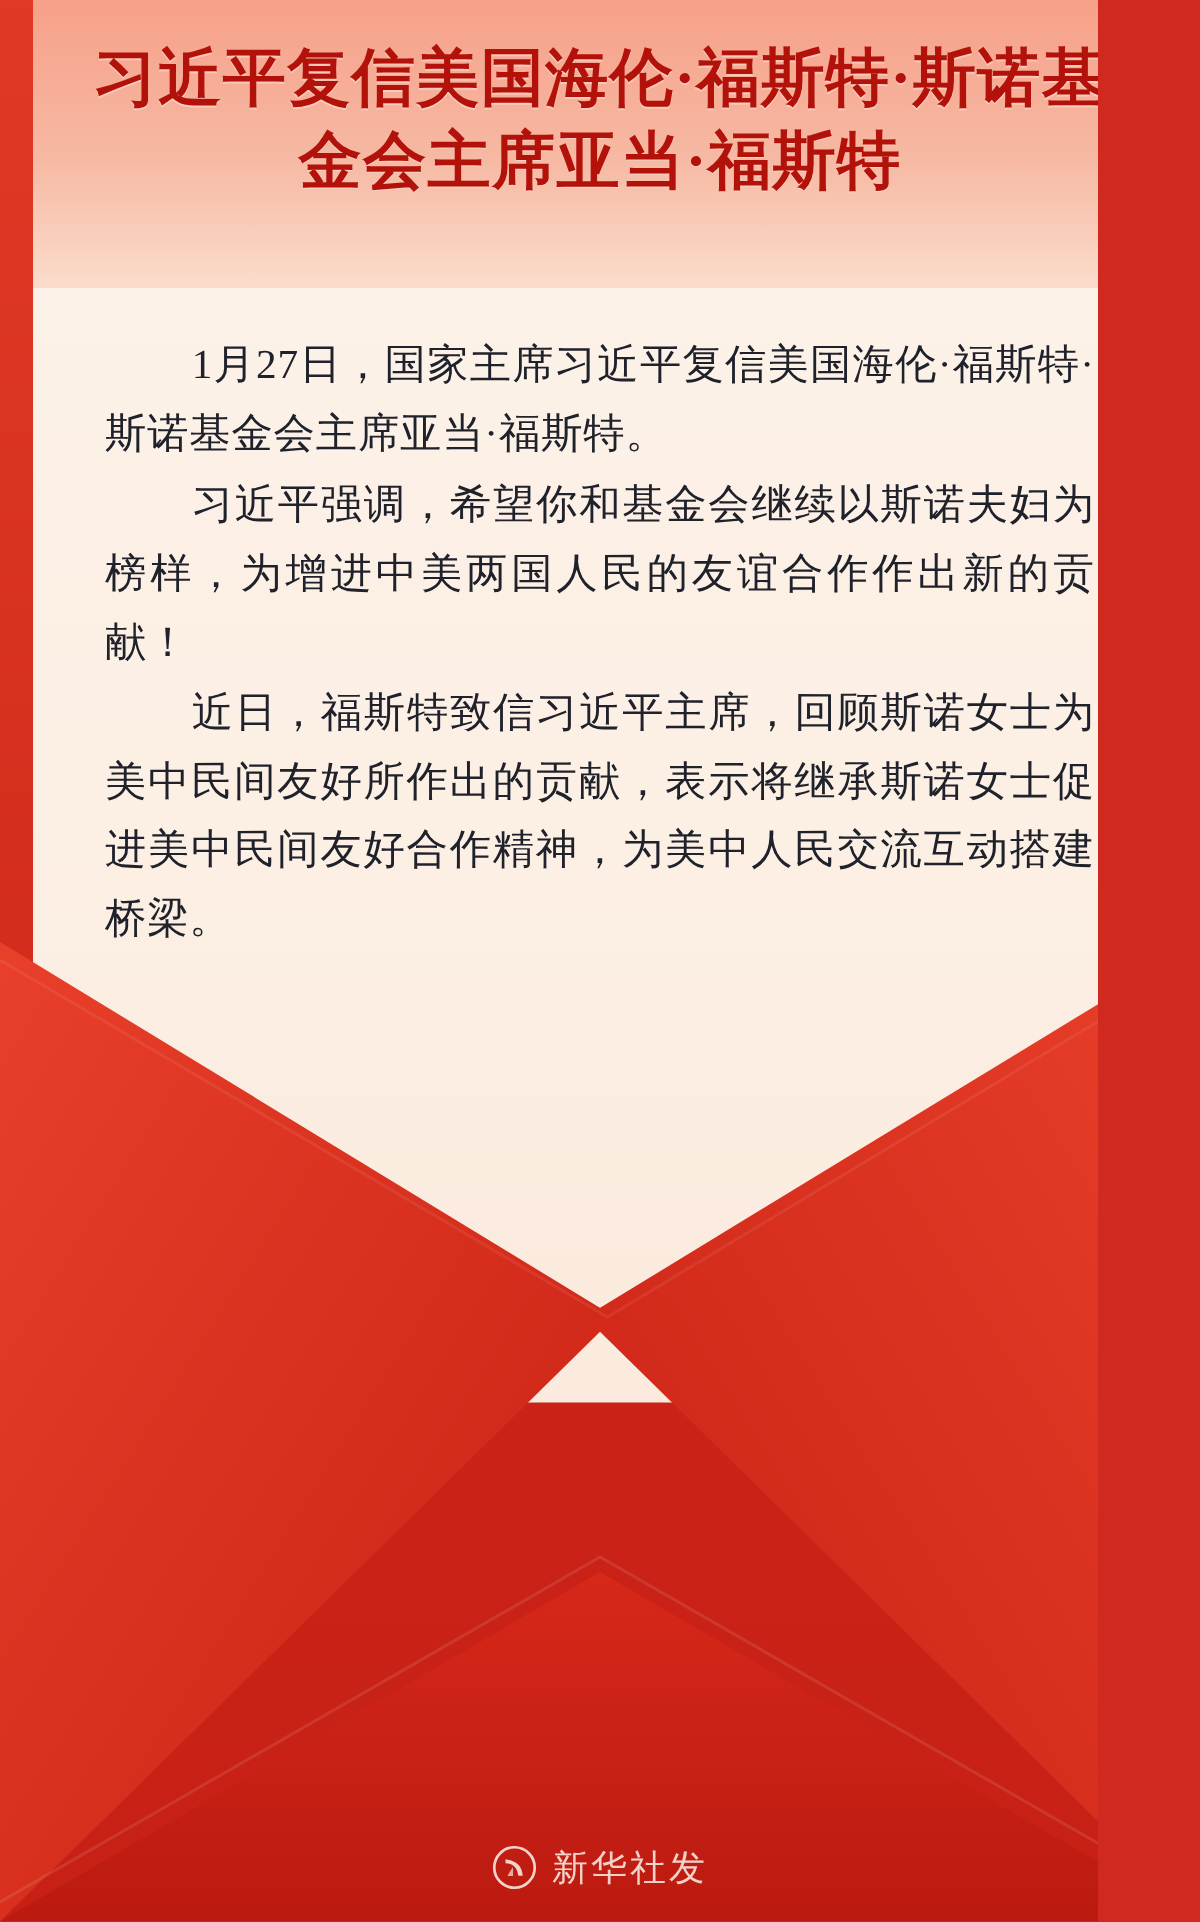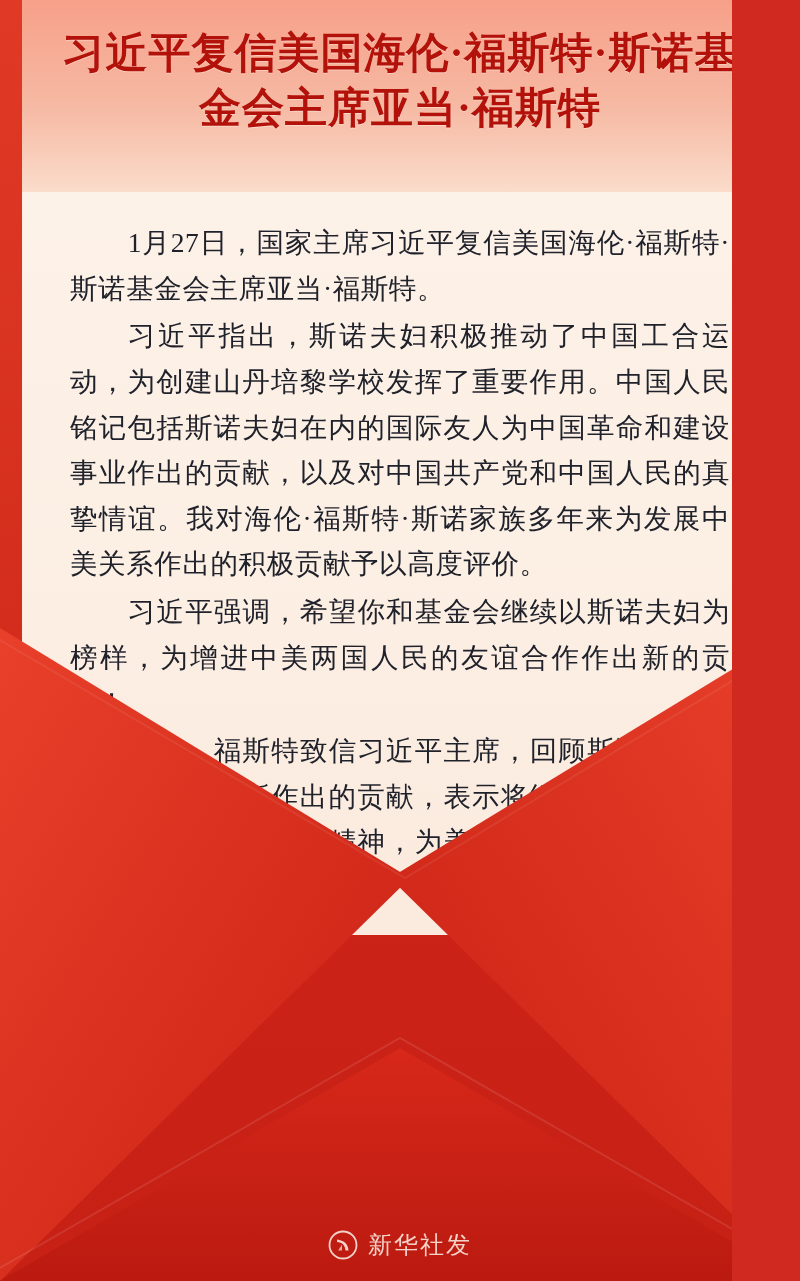--- a/index.html
+++ b/index.html
@@ -124,21 +124,20 @@
   <div class="side-band right"></div>
 
   <div class="card">
 
     <div class="header">
       <h1 class="header-title">习近平复信美国海伦·福斯特·斯诺基金会主席亚当·福斯特</h1>
     </div>
 
     <div class="body-wrap">
       <p class="para">1月27日，国家主席习近平复信美国海伦·福斯特·斯诺基金会主席亚当·福斯特。</p>
-      <p class="para">习近平指出，斯诺夫妇积极推动了中国工合运动，为创建山丹培黎学校发挥了重要作用。中国人民铭记包括斯诺夫妇在内的国际友人为中国革命和建设事业作出的贡献，以及对中国共产党和中国人民的真挚情谊。我对海伦·福斯特·斯诺家族多年来为发展中美关系作出的积极贡献予以高度评价。</p>
       <p class="para">习近平强调，希望你和基金会继续以斯诺夫妇为榜样，为增进中美两国人民的友谊合作作出新的贡献！</p>
       <p class="para">近日，福斯特致信习近平主席，回顾斯诺女士为美中民间友好所作出的贡献，表示将继承斯诺女士促进美中民间友好合作精神，为美中人民交流互动搭建桥梁。</p>
     </div>
   </div>
 
   <div class="envelope">
     <svg class="env-svg" width="800" height="653" viewBox="0 0 800 653" xmlns="http://www.w3.org/2000/svg" aria-hidden="true">
       <defs>
         <linearGradient id="gLeft" x1="0" y1="0" x2="1" y2="1">
           <stop offset="0%" stop-color="#e8402a"></stop>

